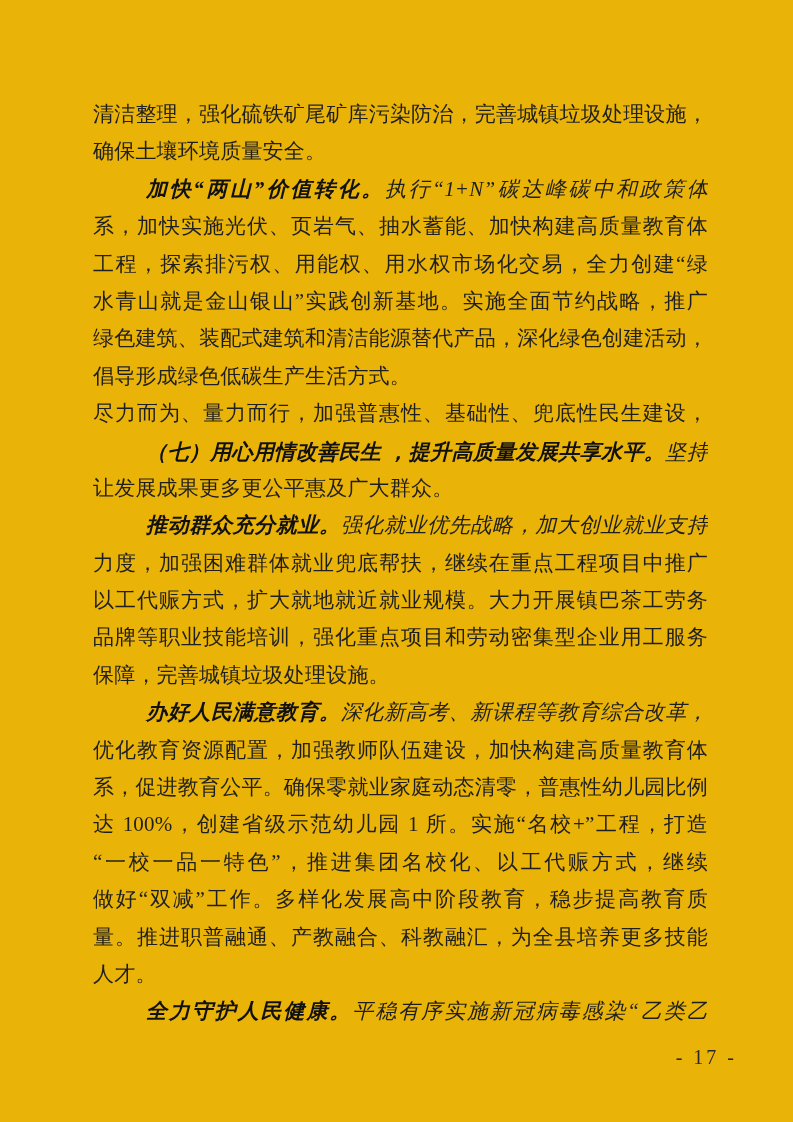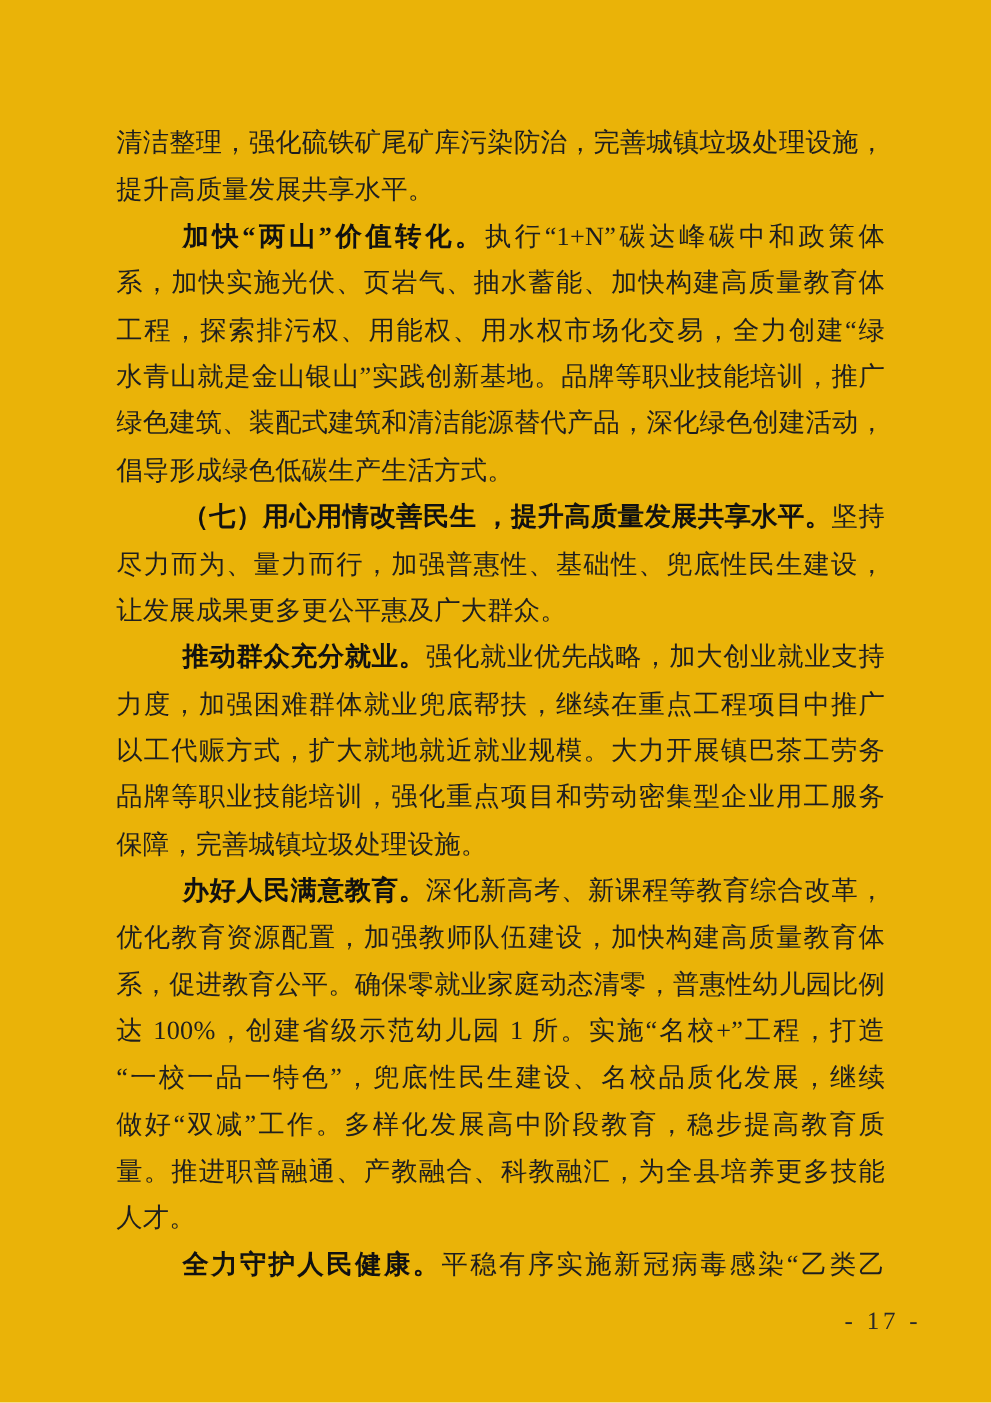--- a/index.html
+++ b/index.html
@@ -30,21 +30,21 @@
     white-space: nowrap;
     text-align: justify;
     text-align-last: justify;
     text-justify: inter-character;
     letter-spacing: 0.2px;
     color: #1f1f1f;
     overflow: hidden;
   }
   
   .line { white-space: normal; }
-  .line.indent { padding-left: 53px; }
+  .line.indent { padding-left: 53px; font-style: italic; }
   .line.end { text-align-last: left; }
   .lead {
     font-weight: 700;
     color: #111111;
   }
   .lead.heiti {
     font-family: "Liberation Sans", "DejaVu Sans", sans-serif;
     letter-spacing: 0;
   }
   .page-number {
@@ -58,44 +58,44 @@
     text-align: right;
   }
 </style>
 </head>
 <body>
 
 <div class="sheet">
   <div class="content">
 
     <div class="line"><span class="lead"></span><span>清洁整理，强化硫铁矿尾矿库污染防治，完善城镇垃圾处理设施，</span></div>
-    <div class="line end"><span class="lead"></span><span>提升高质量发展共享水平。</span></div>
+    <div class="line end"><span class="lead"></span><span>确保土壤环境质量安全。</span></div>
 
     <div class="line indent"><span class="lead">加快“两山”价值转化。</span><span>执行“1+N”碳达峰碳中和政策体</span></div>
     <div class="line"><span class="lead"></span><span>系，加快实施光伏、页岩气、抽水蓄能、加快构建高质量教育体</span></div>
     <div class="line"><span class="lead"></span><span>工程，探索排污权、用能权、用水权市场化交易，全力创建“绿</span></div>
-    <div class="line"><span class="lead"></span><span>水青山就是金山银山”实践创新基地。品牌等职业技能培训，推广</span></div>
+    <div class="line"><span class="lead"></span><span>水青山就是金山银山”实践创新基地。实施全面节约战略，推广</span></div>
     <div class="line"><span class="lead"></span><span>绿色建筑、装配式建筑和清洁能源替代产品，深化绿色创建活动，</span></div>
     <div class="line end"><span class="lead"></span><span>倡导形成绿色低碳生产生活方式。</span></div>
 
+    <div class="line"><span class="lead"></span><span>尽力而为、量力而行，加强普惠性、基础性、兜底性民生建设，</span></div>
     <div class="line indent"><span class="lead heiti">（七）用心用情改善民生 ，提升高质量发展共享水平。</span><span>坚持</span></div>
-    <div class="line"><span class="lead"></span><span>尽力而为、量力而行，加强普惠性、基础性、兜底性民生建设，</span></div>
     <div class="line end"><span class="lead"></span><span>让发展成果更多更公平惠及广大群众。</span></div>
 
     <div class="line indent"><span class="lead">推动群众充分就业。</span><span>强化就业优先战略，加大创业就业支持</span></div>
     <div class="line"><span class="lead"></span><span>力度，加强困难群体就业兜底帮扶，继续在重点工程项目中推广</span></div>
     <div class="line"><span class="lead"></span><span>以工代赈方式，扩大就地就近就业规模。大力开展镇巴茶工劳务</span></div>
     <div class="line"><span class="lead"></span><span>品牌等职业技能培训，强化重点项目和劳动密集型企业用工服务</span></div>
     <div class="line end"><span class="lead"></span><span>保障，完善城镇垃圾处理设施。</span></div>
 
     <div class="line indent"><span class="lead">办好人民满意教育。</span><span>深化新高考、新课程等教育综合改革，</span></div>
     <div class="line"><span class="lead"></span><span>优化教育资源配置，加强教师队伍建设，加快构建高质量教育体</span></div>
     <div class="line"><span class="lead"></span><span>系，促进教育公平。确保零就业家庭动态清零，普惠性幼儿园比例</span></div>
     <div class="line"><span class="lead"></span><span>达 100%，创建省级示范幼儿园 1 所。实施“名校+”工程，打造</span></div>
-    <div class="line"><span class="lead"></span><span>“一校一品一特色”，兜底性民生建设、名校品质化发展，继续</span></div>
+    <div class="line"><span class="lead"></span><span>“一校一品一特色”，推进集团名校化、以工代赈方式，继续</span></div>
     <div class="line"><span class="lead"></span><span>做好“双减”工作。多样化发展高中阶段教育，稳步提高教育质</span></div>
     <div class="line"><span class="lead"></span><span>量。推进职普融通、产教融合、科教融汇，为全县培养更多技能</span></div>
     <div class="line end"><span class="lead"></span><span>人才。</span></div>
 
     <div class="line indent"><span class="lead">全力守护人民健康。</span><span>平稳有序实施新冠病毒感染“乙类乙</span></div>
 
   </div>
 
   <div class="page-number">- 17 -</div>
 </div>

